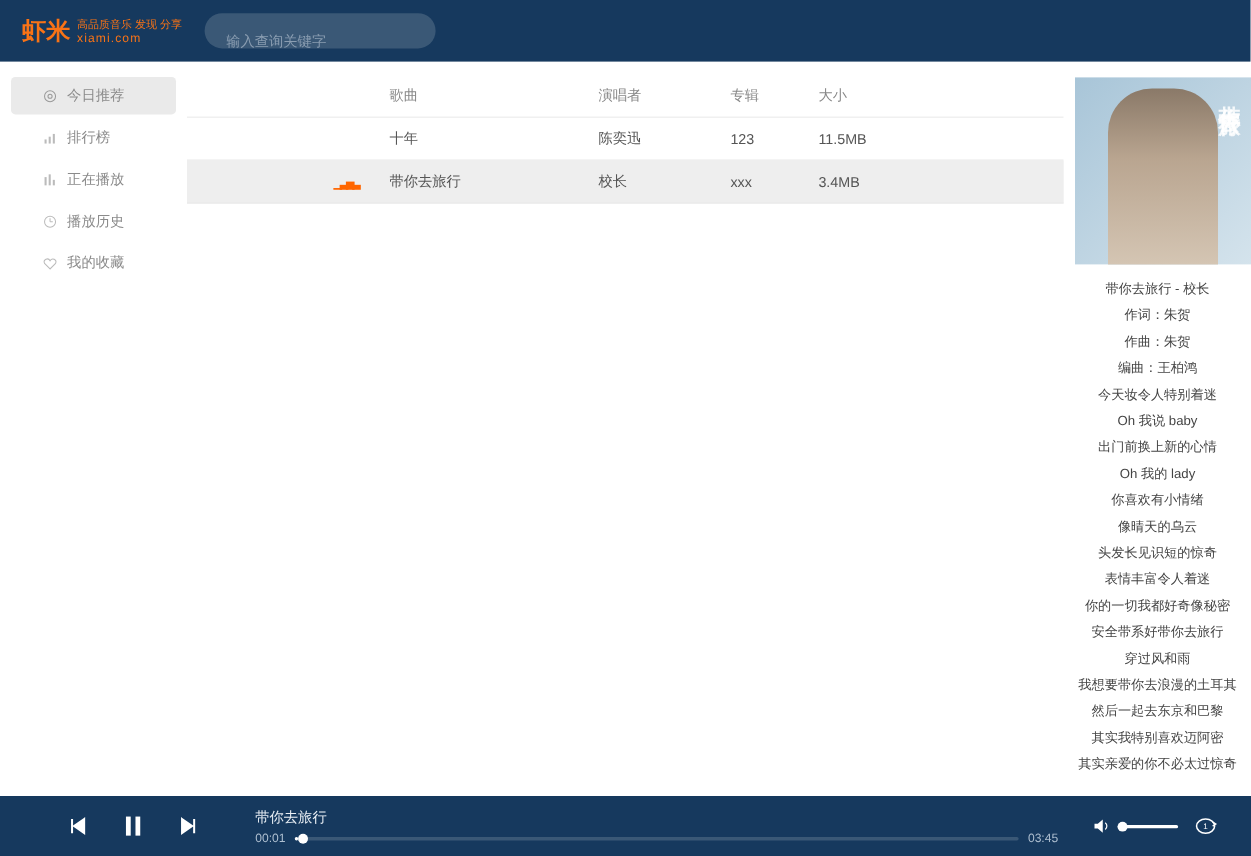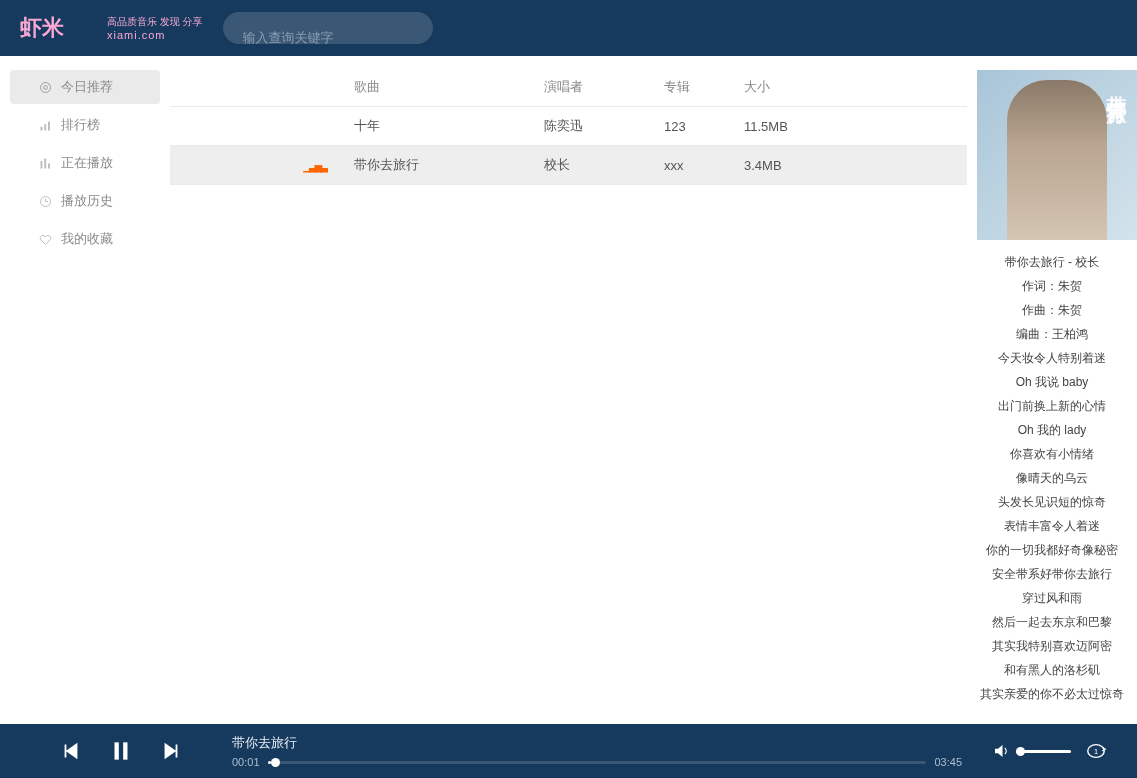--- a/index.html
+++ b/index.html
@@ -6,25 +6,24 @@
     body { font-family: "Microsoft YaHei", Arial, sans-serif; font-size: 13px; color: #333; background: #fff; }
     
     .header {
       background: #16395e;
       height: 56px;
       display: flex;
       align-items: center;
       padding: 0 20px;
     }
     .logo {
-      color: #f9a8d4;
+      color: #f97316;
       margin-right: 20px;
       display: flex;
       align-items: center;
-      gap: 37px;
     }
     .logo-main { font-size: 22px; font-weight: bold; }
     .logo-sub { font-size: 10px; margin-left: 6px; }
     .logo-sub-top { display: block; }
     .logo-sub-bottom { display: block; font-size: 11px; letter-spacing: 1px; }
     
     .search-box {
       background: #3a5876;
       border-radius: 20px;
       height: 32px;
@@ -301,23 +300,23 @@
         <div class="lyric-line">Oh 我说 baby</div>
         <div class="lyric-line">出门前换上新的心情</div>
         <div class="lyric-line">Oh 我的 lady</div>
         <div class="lyric-line">你喜欢有小情绪</div>
         <div class="lyric-line">像晴天的乌云</div>
         <div class="lyric-line">头发长见识短的惊奇</div>
         <div class="lyric-line">表情丰富令人着迷</div>
         <div class="lyric-line">你的一切我都好奇像秘密</div>
         <div class="lyric-line">安全带系好带你去旅行</div>
         <div class="lyric-line">穿过风和雨</div>
+        <div class="lyric-line">我想要带你去浪漫的土耳其</div>
         <div class="lyric-line">然后一起去东京和巴黎</div>
         <div class="lyric-line">其实我特别喜欢迈阿密</div>
-        <div class="lyric-line">和有黑人的洛杉矶</div>
         <div class="lyric-line">其实亲爱的你不必太过惊奇</div>
       </div>
   </div>
 </div>
 
 <div class="player">
   <div class="player-controls">
     <svg width="22" height="22" viewBox="0 0 24 24">
         <path d="M6 5 L6 19 M18 5 L8 12 L18 19 Z" stroke="#fff" stroke-width="2" fill="#fff"></path>
       </svg>

